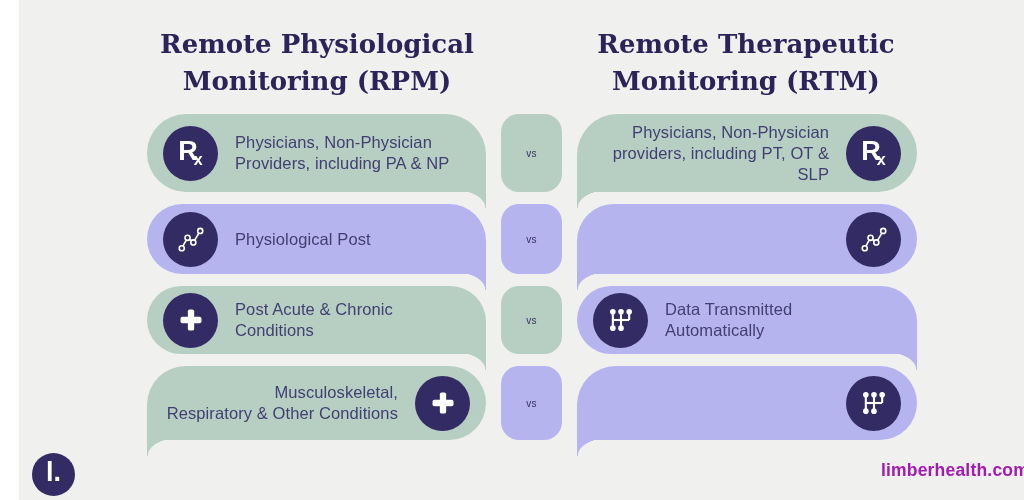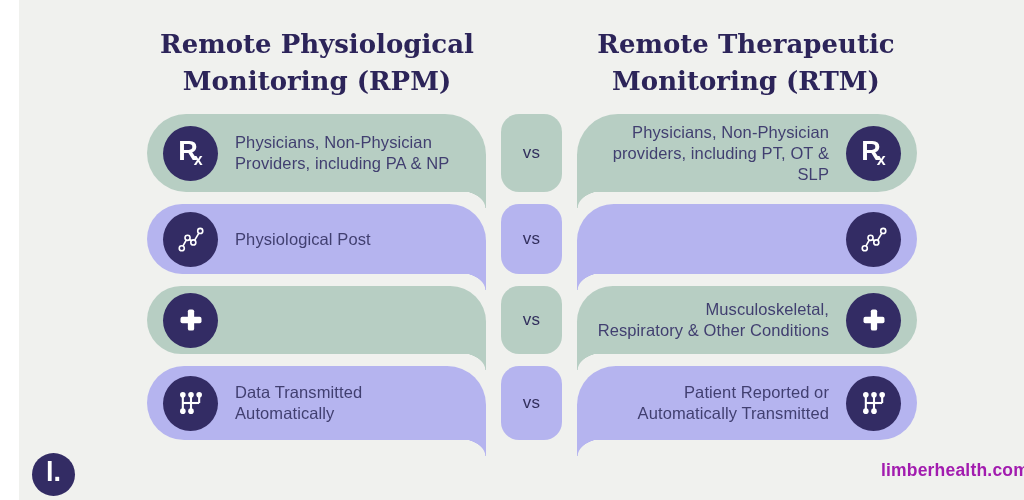--- a/index.html
+++ b/index.html
@@ -78,21 +78,21 @@
     background:#332c64;
     display:flex; align-items:center; justify-content:center;
     color:#ffffff;
   }
 
   .vs-badge {
     background: var(--c);
     border-radius: 18px;
     display:flex; align-items:center; justify-content:center;
     color:#33305e;
-    font-size:17px;
+    font-size:10px;
     letter-spacing:.3px;
   }
 
   
   .rx-wrap { display:flex; align-items:flex-start; }
   .rx-r { font-weight:700; font-size:27px; line-height:27px; }
   .rx-x { font-weight:700; font-size:16px; line-height:16px; margin-left:-4px; margin-top:14px; }
 
   
   .logo-circle {
@@ -173,58 +173,58 @@
       </div>
     </div>
 
     <div class="pill pill-left theme-green">
       <div class="icon-circle">
         <svg width="28" height="28" viewBox="0 0 24 24">
           <rect x="9.3" y="3" width="5.4" height="18" rx="1.6" fill="#fff"></rect>
           <rect x="3" y="9.3" width="18" height="5.4" rx="1.6" fill="#fff"></rect>
         </svg>
       </div>
+      <div class="pill-text">Post Acute &amp; Chronic
+Conditions</div>
     </div>
     <div class="vs-badge theme-green">
       <span>vs</span>
     </div>
-    <div class="pill pill-right theme-green">
-      <div class="pill-text">Musculoskeletal,
-Respiratory &amp; Other Conditions</div>
-      <div class="icon-circle">
-        <svg width="28" height="28" viewBox="0 0 24 24">
-          <rect x="9.3" y="3" width="5.4" height="18" rx="1.6" fill="#fff"></rect>
-          <rect x="3" y="9.3" width="18" height="5.4" rx="1.6" fill="#fff"></rect>
-        </svg>
-      </div>
-    </div>
-
     <div class="pill pill-left theme-lavender">
       <div class="icon-circle">
         <svg width="28" height="28" viewBox="0 0 24 24">
           <line x1="5" y1="5" x2="5" y2="19" stroke="#fff" stroke-width="1.8"></line>
           <line x1="12" y1="5" x2="12" y2="19" stroke="#fff" stroke-width="1.8"></line>
           <line x1="19" y1="5" x2="19" y2="12" stroke="#fff" stroke-width="1.8"></line>
           <line x1="5" y1="12" x2="19" y2="12" stroke="#fff" stroke-width="1.8"></line>
           <circle cx="5" cy="5" r="2.4" fill="#fff"></circle>
           <circle cx="12" cy="5" r="2.4" fill="#fff"></circle>
           <circle cx="19" cy="5" r="2.4" fill="#fff"></circle>
           <circle cx="5" cy="19" r="2.4" fill="#fff"></circle>
           <circle cx="12" cy="19" r="2.4" fill="#fff"></circle>
         </svg>
       </div>
       <div class="pill-text">Data Transmitted
 Automatically</div>
     </div>
+
+    <div class="pill pill-right theme-green">
+      <div class="pill-text">Musculoskeletal,
+Respiratory &amp; Other Conditions</div>
+      <div class="icon-circle">
+        <svg width="28" height="28" viewBox="0 0 24 24">
+          <rect x="9.3" y="3" width="5.4" height="18" rx="1.6" fill="#fff"></rect>
+          <rect x="3" y="9.3" width="18" height="5.4" rx="1.6" fill="#fff"></rect>
+        </svg>
+      </div>
+    </div>
     <div class="vs-badge theme-lavender">
       <span>vs</span>
     </div>
     <div class="pill pill-right theme-lavender">
-      <div class="pill-text">Patient Reported or
-Automatically Transmitted</div>
       <div class="icon-circle">
         <svg width="28" height="28" viewBox="0 0 24 24">
           <line x1="5" y1="5" x2="5" y2="19" stroke="#fff" stroke-width="1.8"></line>
           <line x1="12" y1="5" x2="12" y2="19" stroke="#fff" stroke-width="1.8"></line>
           <line x1="19" y1="5" x2="19" y2="12" stroke="#fff" stroke-width="1.8"></line>
           <line x1="5" y1="12" x2="19" y2="12" stroke="#fff" stroke-width="1.8"></line>
           <circle cx="5" cy="5" r="2.4" fill="#fff"></circle>
           <circle cx="12" cy="5" r="2.4" fill="#fff"></circle>
           <circle cx="19" cy="5" r="2.4" fill="#fff"></circle>
           <circle cx="5" cy="19" r="2.4" fill="#fff"></circle>

